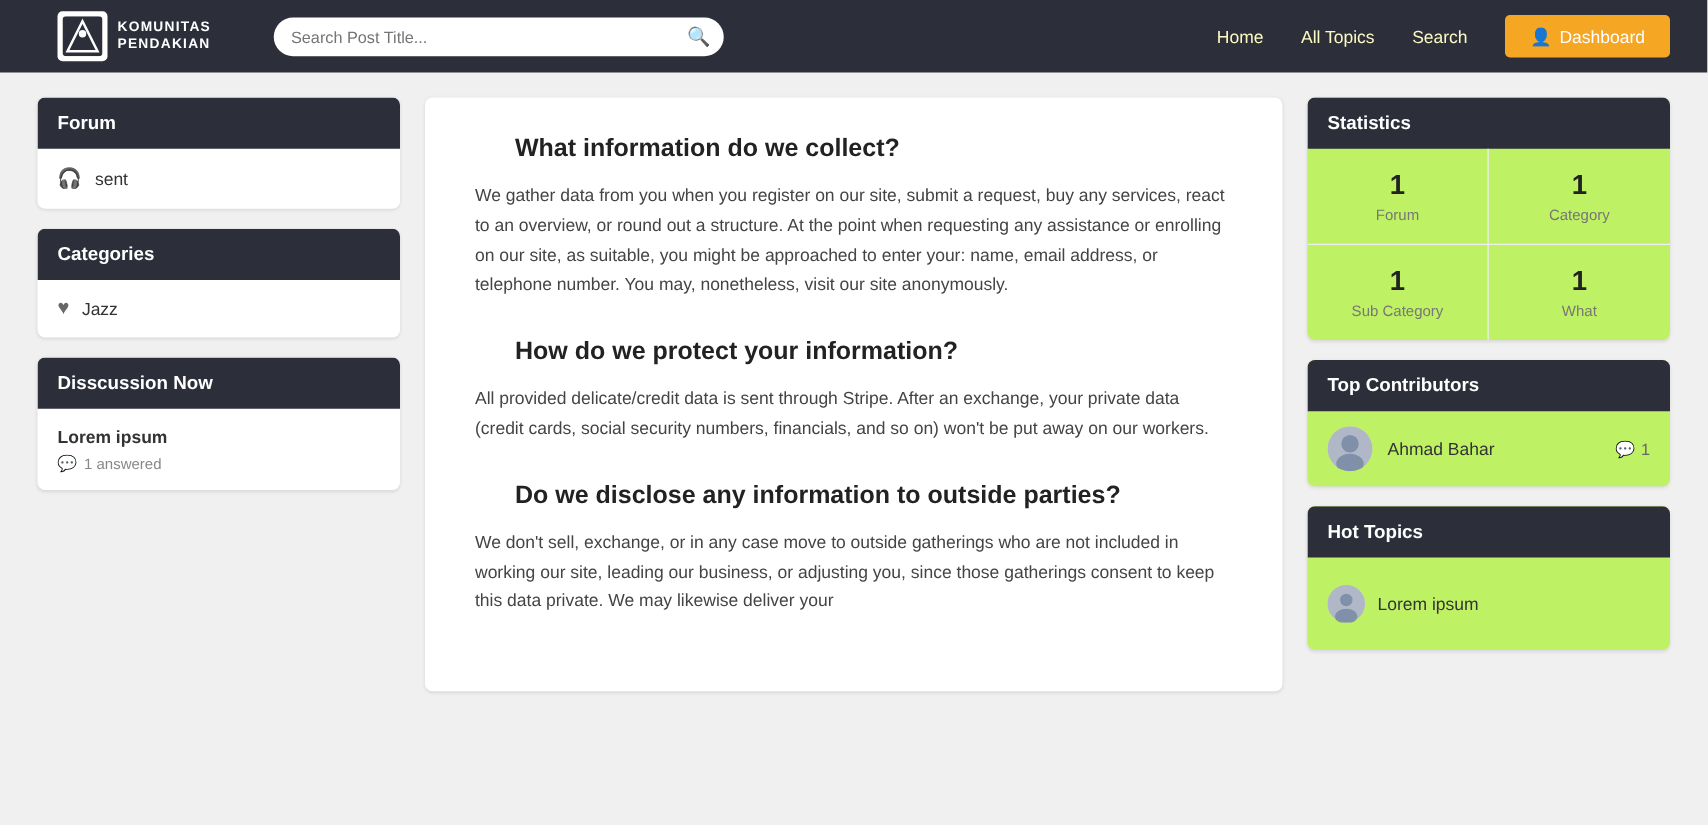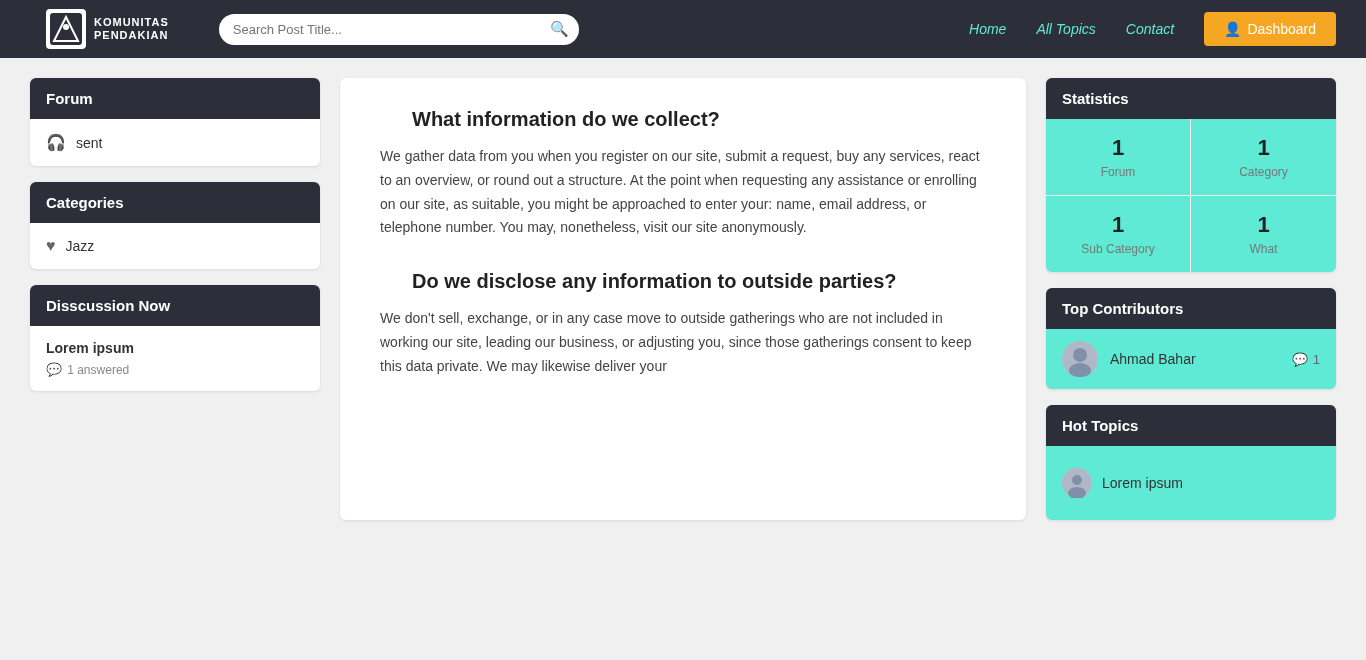--- a/index.html
+++ b/index.html
@@ -60,25 +60,24 @@
       color: #888;
       font-size: 15px;
     }
     .nav-links {
       display: flex;
       align-items: center;
       gap: 30px;
       margin-left: auto;
     }
     .nav-link {
-      color: #5eead4;
+      color: #fef9c3;
       text-decoration: none;
       font-size: 14px;
       cursor: pointer;
-      font-style: italic;
     }
     .btn-dashboard {
       background: #f5a623;
       color: #fff;
       border: none;
       padding: 9px 20px;
       border-radius: 4px;
       font-size: 14px;
       cursor: pointer;
       display: flex;
@@ -171,21 +170,21 @@
 
     
     .right-sidebar {
       width: 290px;
       flex-shrink: 0;
       display: flex;
       flex-direction: column;
       gap: 16px;
     }
     .right-section {
-      background: #5eead4;
+      background: #bef264;
       border-radius: 6px;
       overflow: hidden;
       box-shadow: 0 1px 3px rgba(0,0,0,0.1);
     }
     .right-section-header {
       background: #2c2f3a;
       color: #fff;
       padding: 12px 16px;
       font-size: 15px;
       font-weight: bold;
@@ -289,21 +288,21 @@
   </div>
 
   <div class="search-wrap">
     <input class="search-input" type="text" placeholder="Search Post Title..." style="">
     <button class="search-icon-btn">🔍</button>
   </div>
 
   <div class="nav-links">
     <a class="nav-link">Home</a>
     <a class="nav-link">All Topics</a>
-    <a class="nav-link">Contact</a>
+    <a class="nav-link">Search</a>
     <button class="btn-dashboard">
       <span>👤</span>
       <span>Dashboard</span>
     </button>
   </div>
 </nav>
 
 <div class="page-container">
 
   <aside class="left-sidebar">
@@ -334,20 +333,24 @@
         </div>
       </div>
     </div>
 
   </aside>
 
   <main class="main-content">
     <div class="content-section">
       <h2>What information do we collect?</h2>
       <p>We gather data from you when you register on our site, submit a request, buy any services, react to an overview, or round out a structure. At the point when requesting any assistance or enrolling on our site, as suitable, you might be approached to enter your: name, email address, or telephone number. You may, nonetheless, visit our site anonymously.</p>
+    </div>
+    <div class="content-section">
+      <h2>How do we protect your information?</h2>
+      <p>All provided delicate/credit data is sent through Stripe. After an exchange, your private data (credit cards, social security numbers, financials, and so on) won't be put away on our workers.</p>
     </div>
     <div class="content-section">
       <h2>Do we disclose any information to outside parties?</h2>
       <p>We don't sell, exchange, or in any case move to outside gatherings who are not included in working our site, leading our business, or adjusting you, since those gatherings consent to keep this data private. We may likewise deliver your</p>
     </div>
   </main>
 
   <aside class="right-sidebar">
 
     <div class="right-section">

